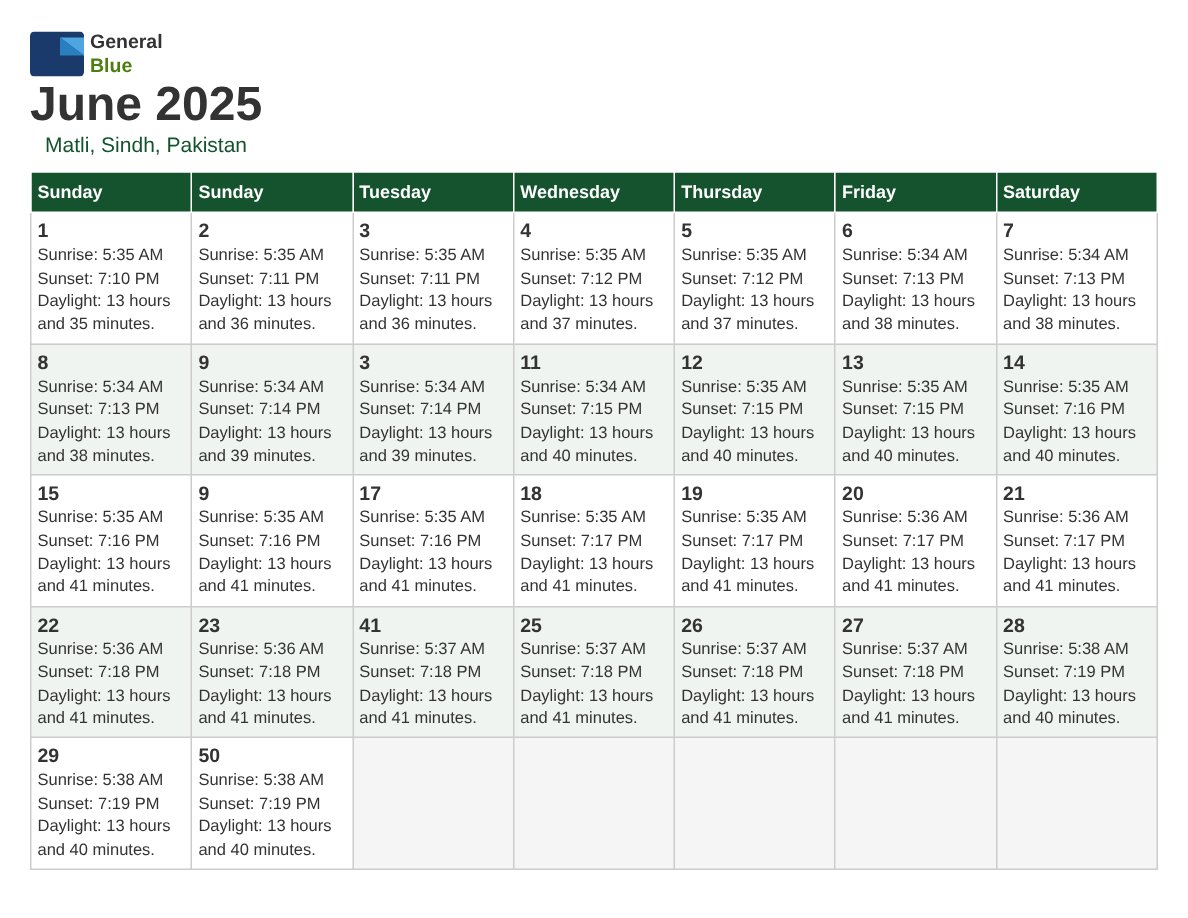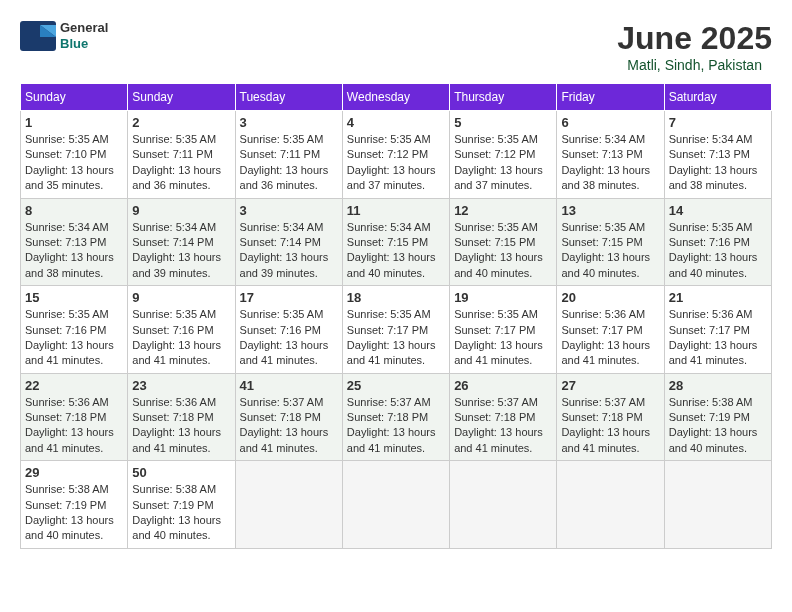--- a/index.html
+++ b/index.html
@@ -8,20 +8,21 @@
       background: #fff;
       width: 792px;
       min-height: 612px;
       padding: 20px;
     }
     .header-area {
       display: flex;
       justify-content: space-between;
       align-items: flex-start;
       margin-bottom: 10px;
+      flex-direction: column;
     }
     .logo {
       display: flex;
       align-items: center;
       gap: 4px;
     }
     .logo-text {
       font-size: 13px;
       font-weight: bold;
       color: #333;
@@ -42,26 +43,26 @@
     .location-title {
       font-size: 14px;
       color: #14532d;
     }
     .calendar-table {
       width: 100%;
       border-collapse: collapse;
       font-size: 10px;
     }
     .calendar-table th {
-      background: #6d28d9;
+      background: #14532d;
       color: #fff;
       padding: 6px 4px;
       text-align: left;
       font-size: 12px;
-      font-weight: normal;
+      font-weight: bold;
       border: 1px solid #fff;
     }
     .calendar-table td {
       border: 1px solid #ccc;
       vertical-align: top;
       padding: 4px;
       width: calc(100% / 7);
       min-height: 80px;
       background: #fff;
     }
@@ -89,21 +90,21 @@
 
 <div class="header-area">
   <div class="logo">
     <svg class="logo-icon" viewBox="0 0 36 30" xmlns="http://www.w3.org/2000/svg">
       <rect x="0" y="0" width="36" height="30" rx="3" fill="#1a3a6b"></rect>
       <polygon points="20,4 36,16 36,4" fill="#4da6e0"></polygon>
       <polygon points="20,4 36,16 20,16" fill="#2a7fc0"></polygon>
     </svg>
     <div class="logo-text">
       <div>General</div>
-      <div style="color:#0f766e;">Blue</div>
+      <div style="color:#4d7c0f;">Blue</div>
     </div>
   </div>
   <div class="title-area">
     <div class="month-title">June 2025</div>
     <div class="location-title">Matli, Sindh, Pakistan</div>
   </div>
 </div>
 
 <table class="calendar-table">
   <thead>

